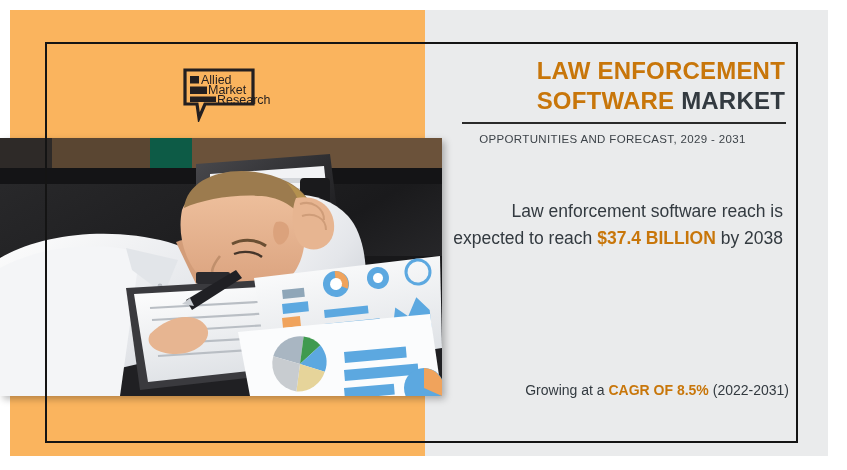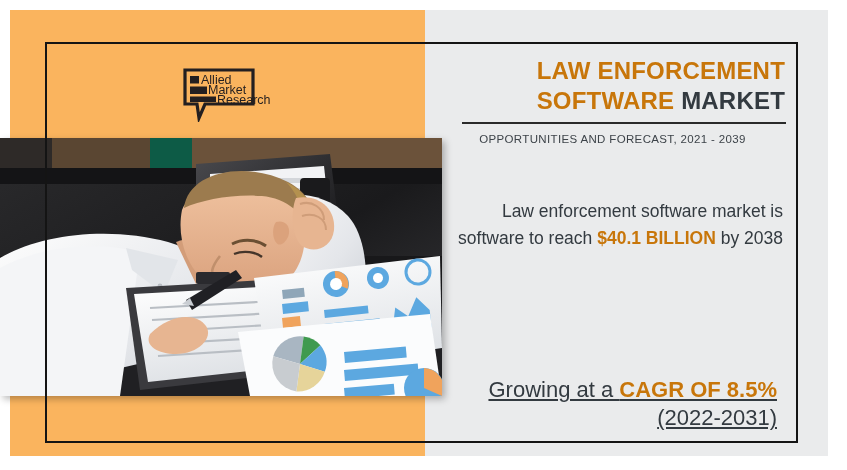--- a/index.html
+++ b/index.html
@@ -100,28 +100,27 @@
     font-size: 17.5px;
     line-height: 27px;
     color: #333a40;
   }
   .stat-primary b {
     color: #c8760a;
     font-weight: bold;
   }
   .stat-secondary {
     position: absolute;
-    left: 432px;
+    left: 444px;
     top: 376px;
     width: 345px;
     text-align: right;
-    font-size: 22px;
+    font-size: 14px;
     line-height: 28px;
     color: #333a40;
-    text-decoration: underline;
   }
   .stat-secondary b {
     color: #c8760a;
     font-weight: bold;
   }
   
   .photo {
     position: absolute;
     left: 0px;
     top: 138px;
@@ -156,24 +155,24 @@
   <div class="title-block">
     <div class="title-line">
       <span class="title-accent">LAW ENFORCEMENT</span>
     </div>
     <div class="title-line">
       <span class="title-accent">SOFTWARE</span>
       <span>MARKET</span>
     </div>
   </div>
   <div class="title-rule"></div>
-  <div class="subtitle">OPPORTUNITIES AND FORECAST, 2021 - 2039</div>
+  <div class="subtitle">OPPORTUNITIES AND FORECAST, 2029 - 2031</div>
 
   <div class="stat-primary">
-    <span>Law enforcement software market is software to reach </span><b>$40.1 BILLION</b><span> by 2038</span>
+    <span>Law enforcement software reach is expected to reach </span><b>$37.4 BILLION</b><span> by 2038</span>
   </div>
 
   <div class="stat-secondary">
     <span>Growing at a </span><b>CAGR OF 8.5%</b><span> (2022-2031)</span>
   </div>
 
   <div class="photo">
     <svg width="442" height="258" viewBox="0 0 442 258" xmlns="http://www.w3.org/2000/svg">
       <defs>
         <linearGradient id="deskG" x1="0" y1="0" x2="1" y2="1">

